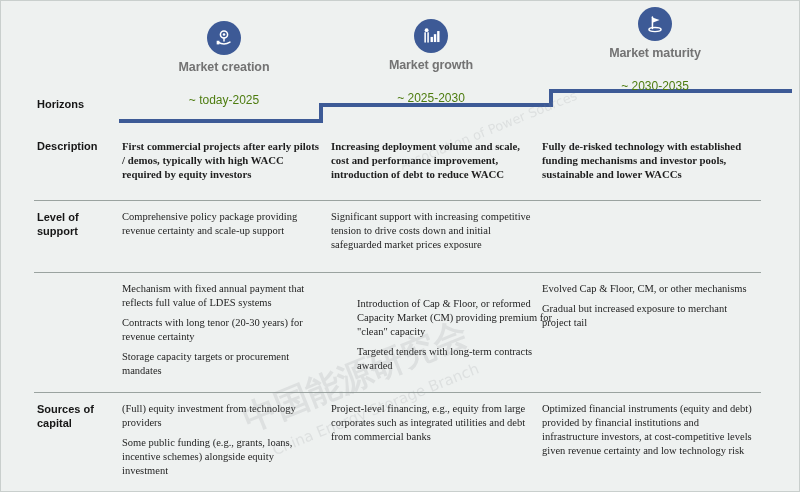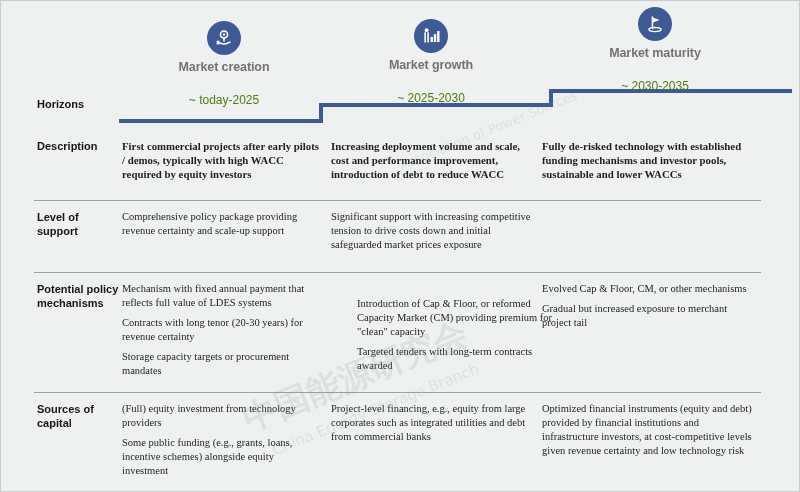--- a/index.html
+++ b/index.html
@@ -175,21 +175,20 @@
   </div>
 
   <div class="row-label" style="top:209px;">Level of support</div>
   <div class="cell col1" style="top:209px;">
     <p>Comprehensive policy package providing revenue certainty and scale-up support</p>
   </div>
   <div class="cell col2" style="top:209px;">
     <p>Significant support with increasing competitive tension to drive costs down and initial safeguarded market prices exposure</p>
   </div>
 
-  <div class="row-label" style="top:281px;">Potential policy mechanisms</div>
   <div class="cell col1" style="top:281px;">
     <p>Mechanism with fixed annual payment that reflects full value of LDES systems</p>
     <p>Contracts with long tenor (20-30 years) for revenue certainty</p>
     <p>Storage capacity targets or procurement mandates</p>
   </div>
   <div class="cell col2" style="top:296px;margin-left:26px;">
     <p>Introduction of Cap &amp; Floor, or reformed Capacity Market (CM) providing premium for "clean" capacity</p>
     <p>Targeted tenders with long-term contracts awarded</p>
   </div>
   <div class="cell col3" style="top:281px;">

